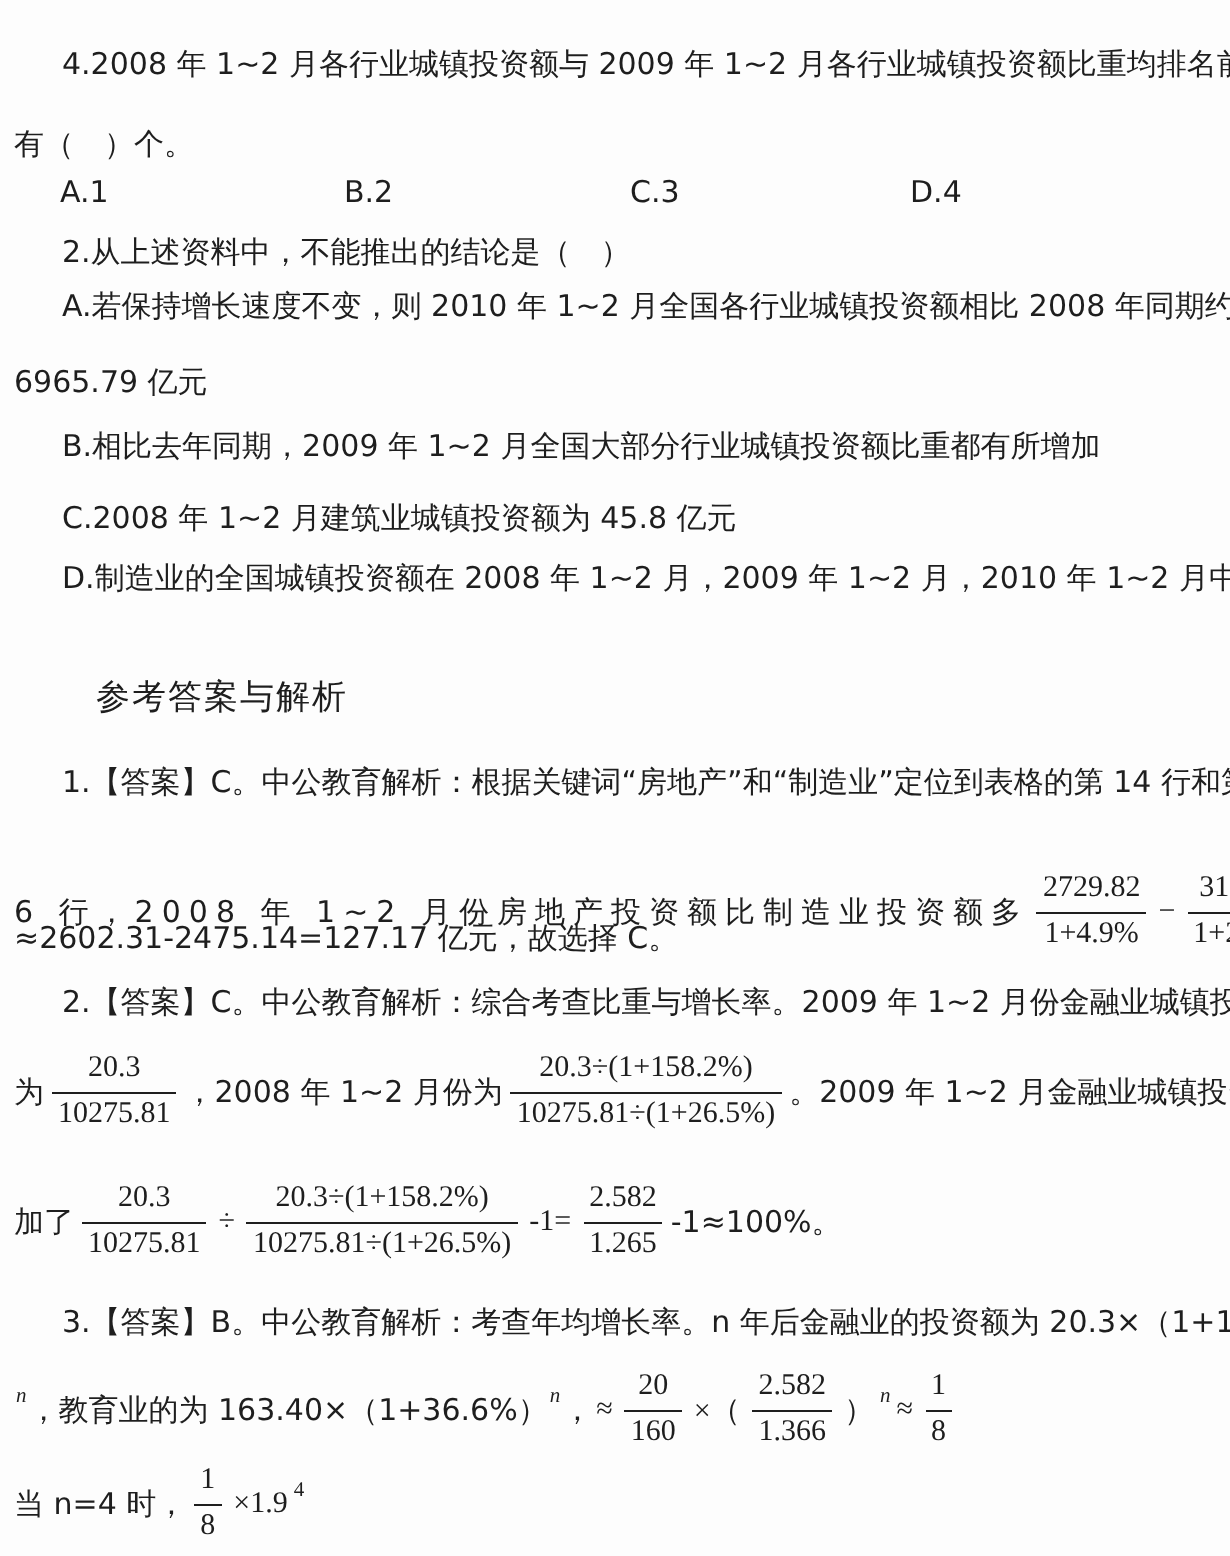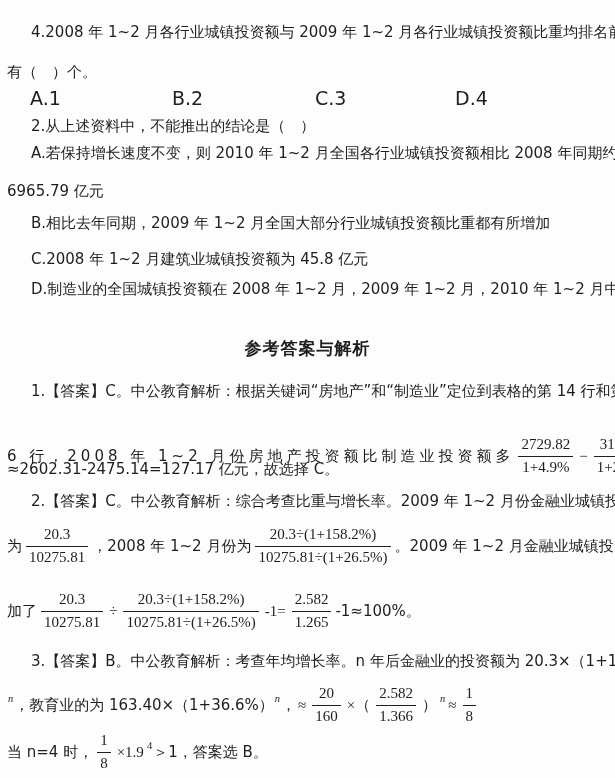--- a/index.html
+++ b/index.html
@@ -14,24 +14,24 @@
   .line{
     position:absolute;left:7px;right:5px;
     font-size:15px;
     white-space:nowrap;
     display:flex;align-items:center;
     column-gap:0;
   }
   .plain{display:block;line-height:24px;}
   .indent{padding-left:24px;}
   .opt-row{position:absolute;left:0;right:0;height:22px;}
-  .opt-row span{position:absolute;top:0;font-size:19px;}
+  .opt-row span{position:absolute;top:0;font-size:15px;}
   .section-title{
-    position:absolute;left:0;right:0;text-align:center;
-    font-size:17px;font-weight:bold;letter-spacing:1px;
+    position:absolute;left:0;right:0;
+    font-size:17px;font-weight:normal;letter-spacing:1px;padding-left:48px;
   }
   
   .frac{
     display:inline-flex;flex-direction:column;
     font-family:"Liberation Serif",serif;font-size:15px;line-height:1.15;
     margin:0 4px;flex:none;
   }
   .frac .num{padding:0 3px 2px 3px;border-bottom:1.2px solid #1e1e1e;text-align:center;}
   .frac .den{padding:2px 3px 0 3px;text-align:center;}
   .frac sup{font-style:italic;font-size:10px;line-height:0;}
@@ -141,16 +141,15 @@
 
   </div>
   <div class="line" style="top:729px;height:46px">
     <span class="cjk">当 n=4 时，</span>
     <span class="frac">
       <span class="num">1</span>
       <span class="den">8</span>
     </span>
     <span class="op">×1.9</span>
     <span class="sup-n" style="font-style:normal">4</span>
-    <span class="cjk">＞1，答案选 B。</span>
   </div>
 
 </div>
 
 </body></html>

